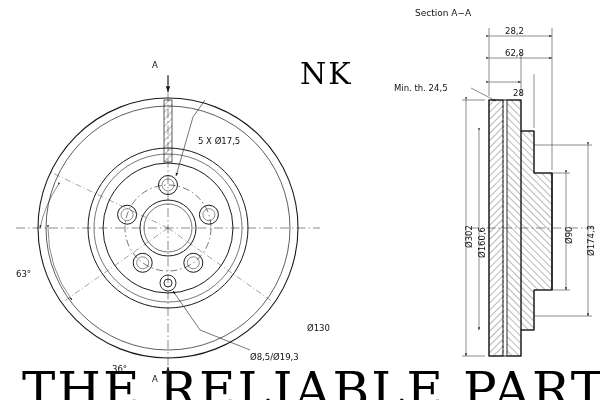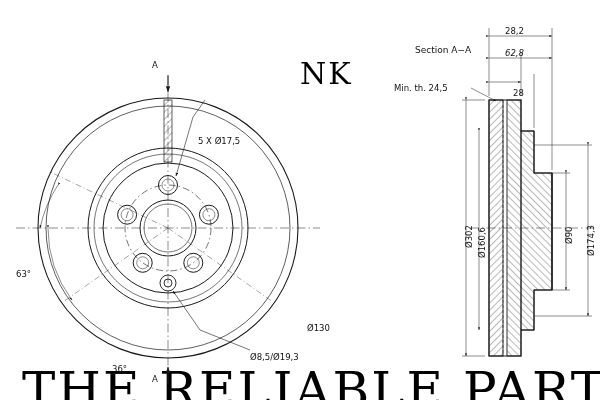--- a/index.html
+++ b/index.html
@@ -28,21 +28,20 @@
     color:#111;
     white-space:nowrap;
     font-family:"DejaVu Sans","Liberation Sans",sans-serif;
   }
   .lbl.rot{ transform-origin:0 0; transform:rotate(-90deg); }
   .sect-title{
     position:absolute;
     font-size:9px;
     color:#111;
     white-space:nowrap;
-    margin-top:37px;
   }
   svg{position:absolute;left:0;top:0;}
 </style>
 </head>
 <body>
 
 <div id="stage">
 
   <div class="wm" id="wm-top">NK</div>
   <div class="wm" id="wm-bottom">THE RELIABLE PART</div>
@@ -184,21 +183,21 @@
   <div class="lbl" style="left:152px;top:60px;">A</div>
   <div class="lbl" style="left:152px;top:374px;">A</div>
 
   <div class="lbl" style="left:198px;top:88px;margin-top:48px;">5 X Ø17,5</div>
   <div class="lbl" style="left:307px;top:295px;margin-top:28px;">Ø130</div>
   <div class="lbl" style="left:250px;top:352px;">Ø8,5/Ø19,3</div>
   <div class="lbl" style="left:16px;top:269px;">63°</div>
   <div class="lbl" style="left:112px;top:364px;text-decoration:underline;">36°</div>
 
   <div class="lbl" style="left:505px;top:26px;">28,2</div>
-  <div class="lbl" style="left:505px;top:48px;font-style:italic;">62,8</div>
+  <div class="lbl" style="left:505px;top:48px;">62,8</div>
   <div class="lbl" style="left:513px;top:72px;margin-top:16px;">28</div>
   <div class="lbl" style="left:394px;top:83px;">Min. th. 24,5</div>
 
   <div class="lbl rot" style="left:464px;top:248px;">Ø302</div>
   <div class="lbl rot" style="left:477px;top:258px;">Ø160,6</div>
   <div class="lbl rot" style="left:564px;top:244px;">Ø90</div>
   <div class="lbl rot" style="left:586px;top:256px;">Ø174,3</div>
 
 </div>
 

